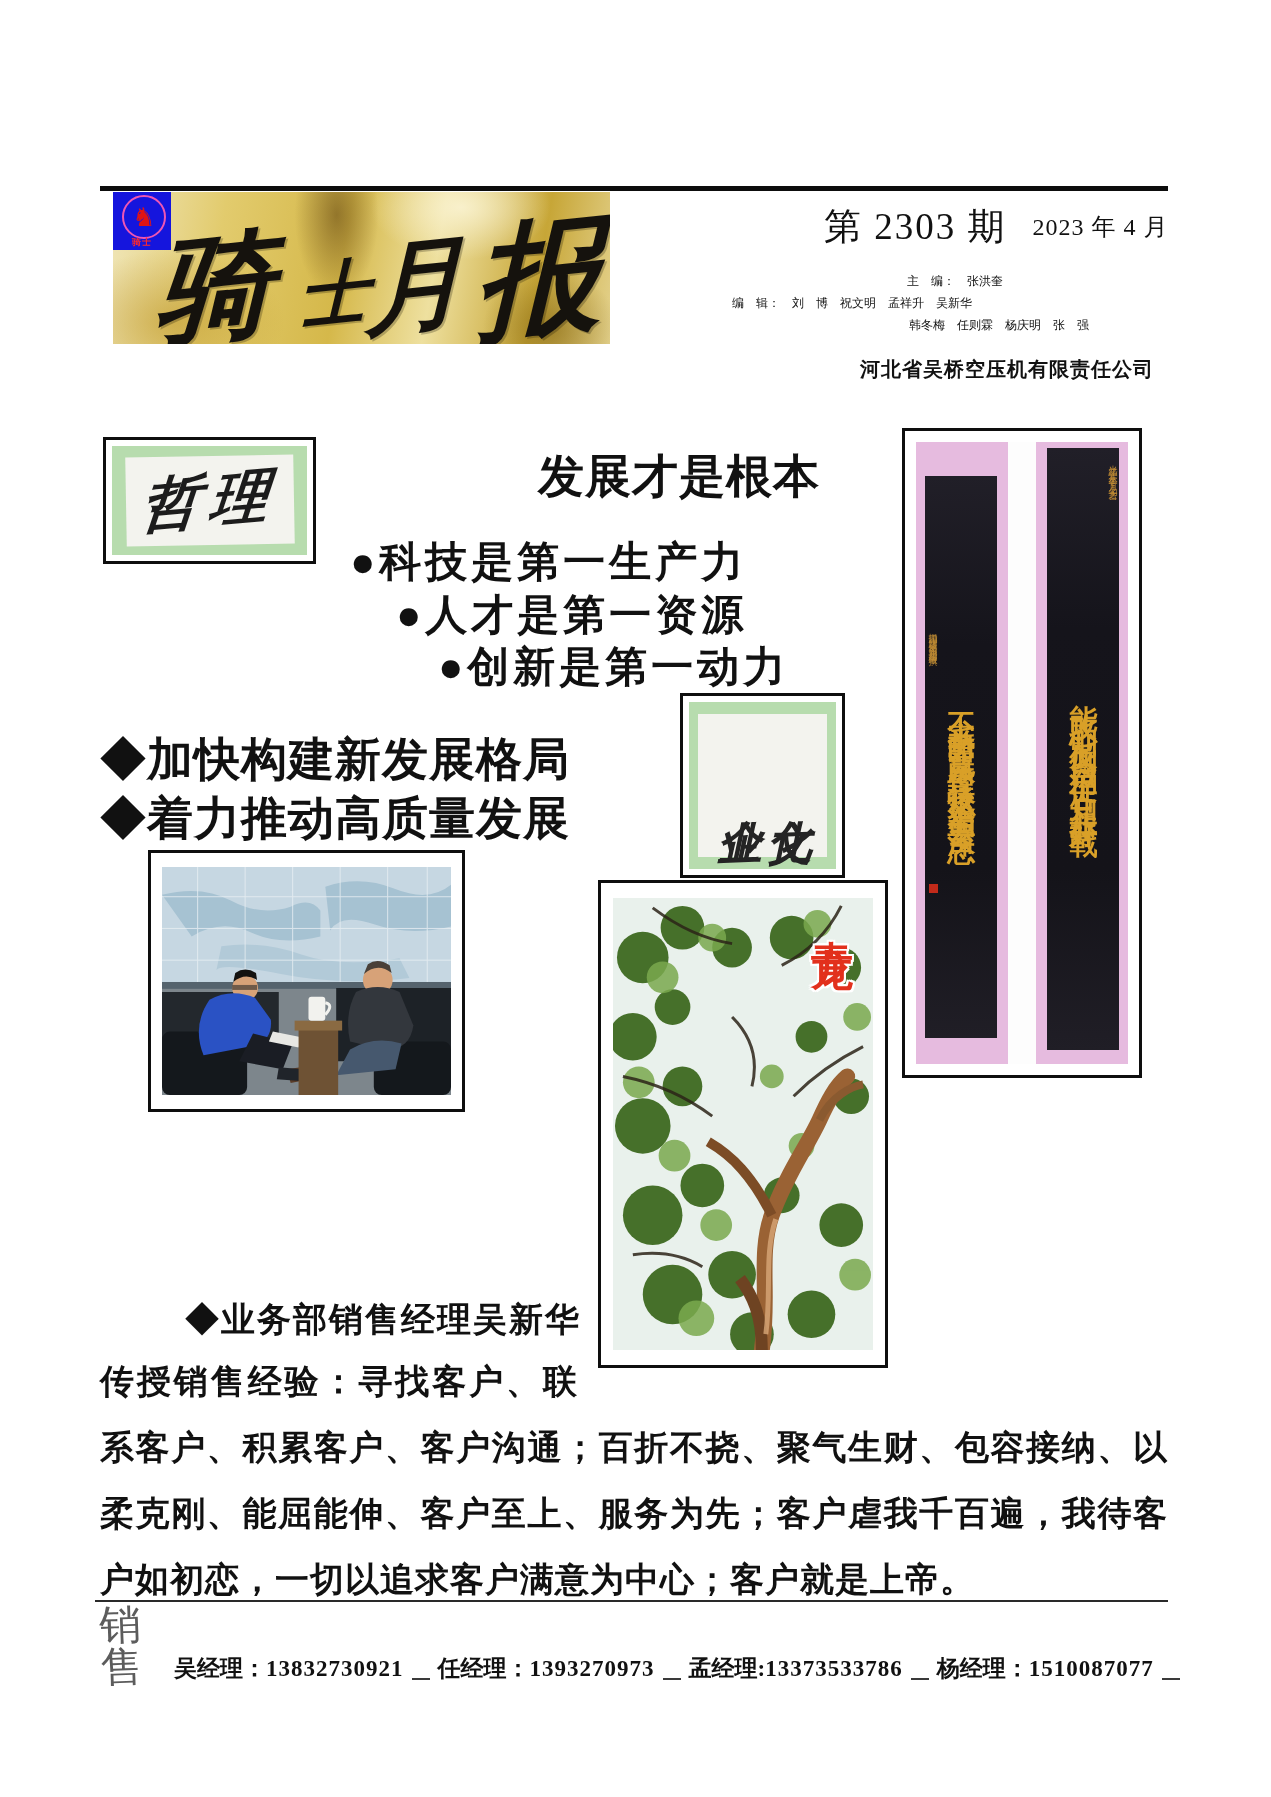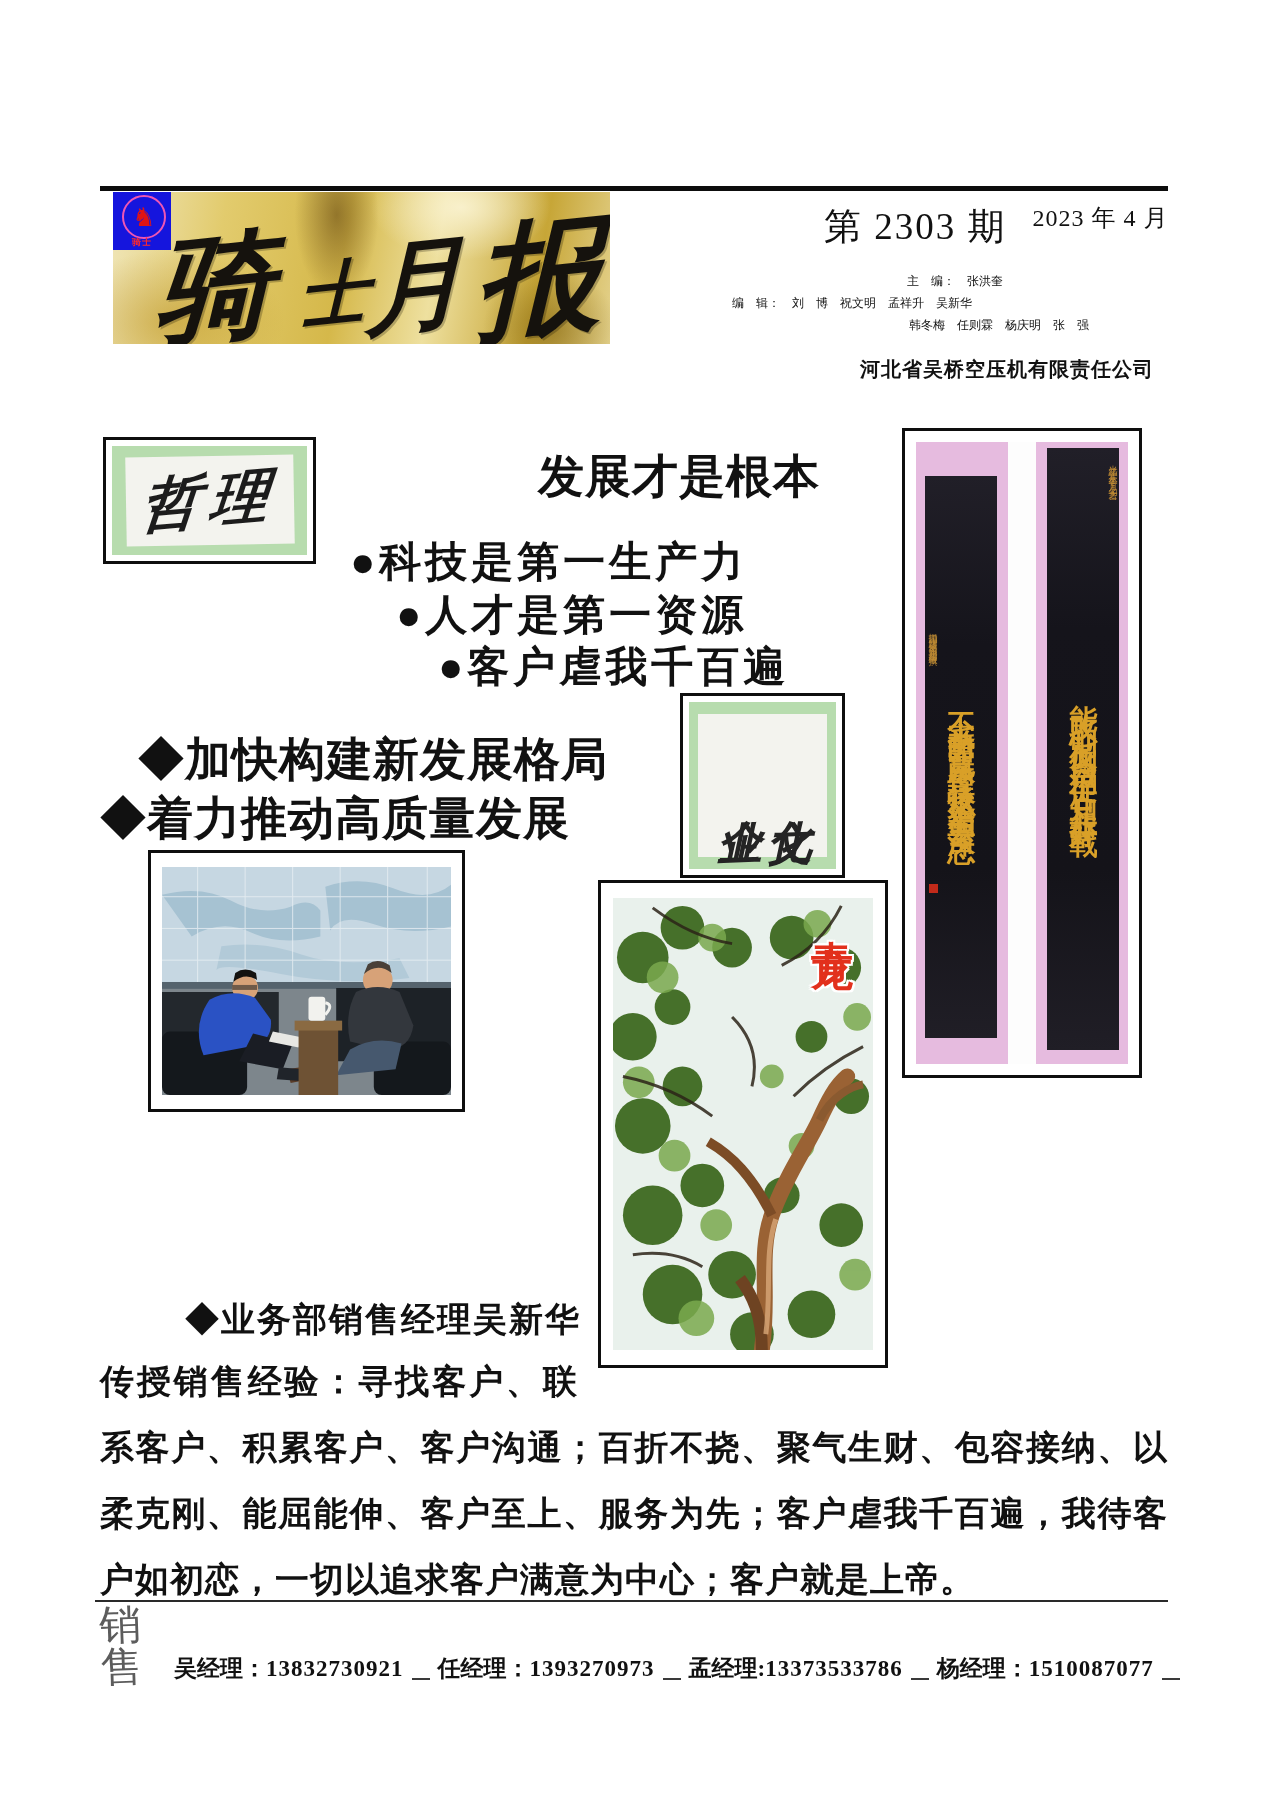--- a/index.html
+++ b/index.html
@@ -25,21 +25,21 @@
   .mc2{left:252px;top:28px;font-size:100px;}
   .mc3{left:362px;top:4px;font-size:126px;}
   .logo{position:absolute;left:0;top:0;width:58px;height:58px;background:#1515dd;}
   .logo-ring{position:absolute;left:9px;top:3px;width:40px;height:40px;border:2px solid #ef56b4;
     border-radius:50%;display:flex;align-items:center;justify-content:center;}
   .logo-sym{color:#e01414;font-size:26px;line-height:1;font-family:"DejaVu Sans",sans-serif;}
   .logo-label{position:absolute;left:0;right:0;bottom:1px;text-align:center;color:#ff2a2a;
     font-size:9px;font-weight:700;font-family:"Liberation Sans",sans-serif;letter-spacing:1px;}
 
   
-  .issue-row{left:824px;top:202px;width:345px;display:flex;align-items:flex-start;}
+  .issue-row{left:824px;top:202px;width:345px;display:flex;align-items:center;}
   .issue-no{font-size:37px;letter-spacing:2px;}
   .issue-date{font-size:24px;margin-left:26px;letter-spacing:1px;}
   .ed-block{left:710px;top:271px;width:460px;font-size:12px;line-height:21px;}
   .ed1{text-align:center;padding-left:30px;}
   .ed2{text-align:left;padding-left:22px;margin-top:1px;}
   .ed3{text-align:center;padding-left:118px;margin-top:1px;}
   .company{left:860px;top:356px;font-family:"Liberation Sans",sans-serif;font-weight:700;
     font-size:20px;letter-spacing:1px;}
 
   
@@ -57,21 +57,21 @@
   .culture-col{font-size:44px;font-weight:900;font-style:italic;color:#242424;line-height:1;
     transform:rotate(-2deg);}
 
   
   .headline{left:538px;top:446px;font-family:"Liberation Sans",sans-serif;font-weight:900;
     font-size:46px;letter-spacing:1px;}
   .bullet{font-family:"Liberation Sans",sans-serif;font-weight:900;font-size:42px;letter-spacing:4px;}
   .b0{left:350px;top:534px;} .b1{left:396px;top:587px;} .b2{left:438px;top:639px;}
 
   .slogan{font-family:"Liberation Sans",sans-serif;font-weight:700;font-size:46px;letter-spacing:1px;}
-  .s0{left:100px;top:729px;margin-left:38px;} .s1{left:100px;top:788px;}
+  .s0{left:100px;top:729px;} .s1{left:100px;top:788px;}
 
   
   .photo-box{left:148px;top:850px;width:317px;height:262px;padding:14px 11px;}
   .photo-box svg{width:100%;height:100%;display:block;}
 
   
   .pink-panel{left:902px;top:428px;width:240px;height:650px;padding:11px;}
   .pink-mat{position:relative;width:100%;height:100%;background:#e6bbdf;}
   .mat-gap{position:absolute;left:50%;top:0;width:28px;height:100%;transform:translateX(-50%);background:#fdfdfd;}
   .scroll{position:absolute;background:linear-gradient(180deg,#211f28 0%,#15141b 30%,#141319 70%,#201e26 100%);}
@@ -144,21 +144,21 @@
     <div class="green-mat">
       <div class="paper zheli-paper">
         <span class="zheli-text">哲理</span>
       </div>
     </div>
   </div>
 
   <div class="abs headline">发展才是根本</div>
   <div class="abs bullet b0">●科技是第一生产力</div>
   <div class="abs bullet b1">●人才是第一资源</div>
-  <div class="abs bullet b2">●客户虐我千百遍</div>
+  <div class="abs bullet b2">●创新是第一动力</div>
 
   <div class="abs slogan s0">◆加快构建新发展格局</div>
   <div class="abs slogan s1">◆着力推动高质量发展</div>
 
   <div class="abs frame photo-box">
     <svg viewBox="0 0 292 230" preserveAspectRatio="none">
       <rect width="292" height="230" fill="#9aa4aa"></rect>
       <rect x="0" y="0" width="292" height="122" fill="#c6d7e2"></rect>
       <path d="M0 28 Q40 18 70 34 T130 40 Q150 30 160 44 L160 70 Q120 80 90 66 T30 70 Z" fill="#a6c2d2"></path>
       <path d="M165 20 Q200 8 235 22 T292 18 L292 60 Q250 70 215 58 T170 64 Z" fill="#a6c2d2"></path>

